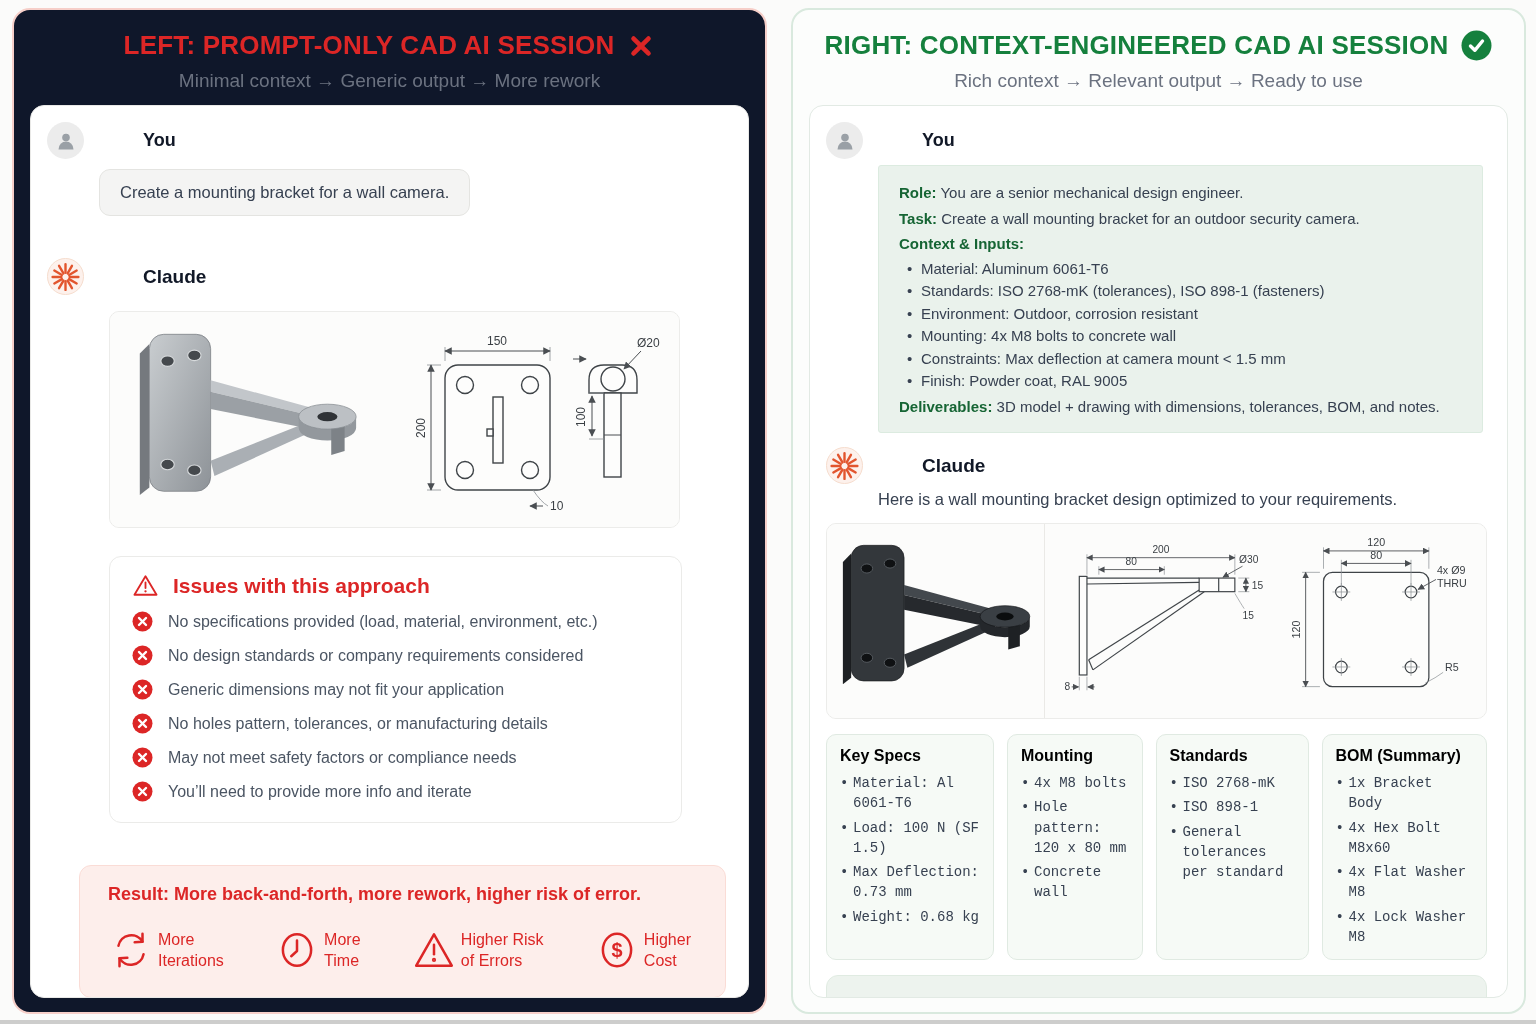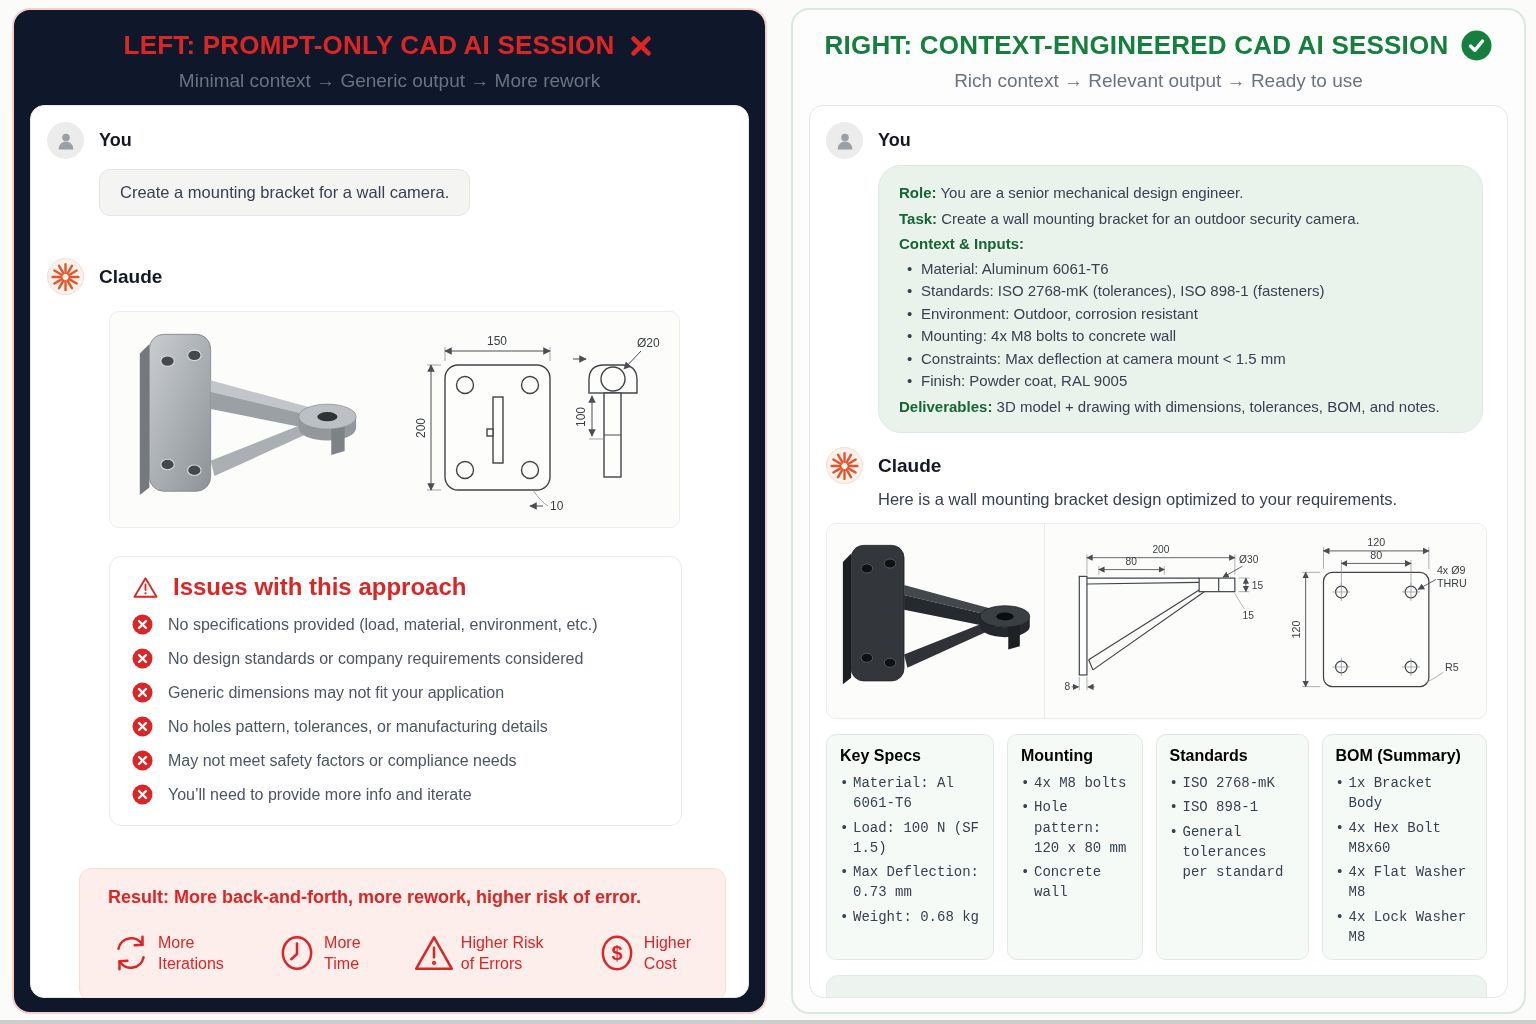--- a/index.html
+++ b/index.html
@@ -16,44 +16,44 @@
   .pright .panel-title { color:#15803d; }
   .panel-sub { text-align:center; color:#6b7280; font-size:19px; margin-top:9px; }
 
   .chat-card { background:#fff; border:1.5px solid #e9e9e7; border-radius:14px; margin-top:13px; flex:1;
     padding:16px 20px 14px 16px; overflow:hidden; }
   .pright .chat-card { border-color:#e2eae4; }
 
   .msg-row { display:flex; gap:15px; align-items:center; }
   .avatar { width:37px; height:37px; border-radius:50%; background:#ececec; display:flex; align-items:center; justify-content:center; flex:0 0 37px; }
   .avatar.claude { background:#fdf1ec; border:1px solid #f6ddce; }
-  .speaker { font-weight:700; font-size:18px; color:#111827; }
+  .speaker { font-weight:700; font-size:18px; color:#111827;margin-left:44px; }
 
   .bubble { margin:10px 0 0 52px; display:inline-block; background:#f4f4f3; border:1px solid #e4e4e1;
     border-radius:11px; padding:13px 20px; font-size:16.5px; color:#374151; }
 
-  .ctx-box { margin:6px 4px 0 52px; background:#eaf2ec; border:1px solid #dcebe0; border-radius:23px;
+  .ctx-box { margin:6px 4px 0 52px; background:#eaf2ec; border:1px solid #dcebe0; border-radius:3px;
     padding:13px 20px 14px 20px; font-size:15px; color:#374151; line-height:1.5; }
   .ctx-line { margin-top:3px; }
   .ctx-label { font-weight:700; color:#166534; }
   .ctx-box ul { list-style:none; margin:2px 0 2px 8px; }
   .ctx-box li { padding-left:14px; position:relative; }
   .ctx-box li::before { content:"•"; position:absolute; left:0; color:#374151; }
 
   .claude-said { margin:6px 0 0 52px; font-size:16.5px; color:#374151; }
 
   .fig { margin:16px 6px 0 52px; background:#fbfbfa; border:1px solid #ececea; border-radius:10px; display:flex; overflow:hidden; }
   .pleft .fig { height:217px; margin-left:62px; margin-right:48px; }
   .pright .fig { height:196px; margin:14px 0 0 0; }
   .fig .cell { height:100%; display:flex; align-items:center; justify-content:center; background:#fcfcfb; }
   .fig .divider { width:1px; background:#eae9e6; }
   .fig svg { display:block; }
 
   .issues { margin:28px 46px 0 62px; border:1px solid #ebebe9; border-radius:12px; padding:16px 22px 20px 22px; background:#fff; }
-  .issues-head { display:flex; align-items:center; gap:14px; color:#dc2626; font-weight:700; font-size:24px; }
+  .issues-head { display:flex; align-items:center; gap:14px; color:#dc2626; font-weight:700; font-size:21px; }
   .issue-item { display:flex; align-items:center; gap:15px; margin-top:13px; font-size:16px; color:#4b5563; }
 
   .resultbox { border-radius:12px; padding:18px 28px 24px 28px; }
   .pleft .resultbox { margin:42px 2px 0 32px; background:#fdeeeb; border:1px solid #fadcd6; }
   .pright .resultbox { margin:15px 0 0 0; background:#edf3ee; border:1px solid #e0ebe2; }
   .result-title { font-weight:700; font-size:18px; }
   .pleft .result-title { color:#dc2626; }
   .pright .result-title { color:#166534; }
   .metrics { display:flex; justify-content:space-between; margin-top:22px; padding-right:6px; }
   .metric { display:flex; align-items:center; gap:4px; }

